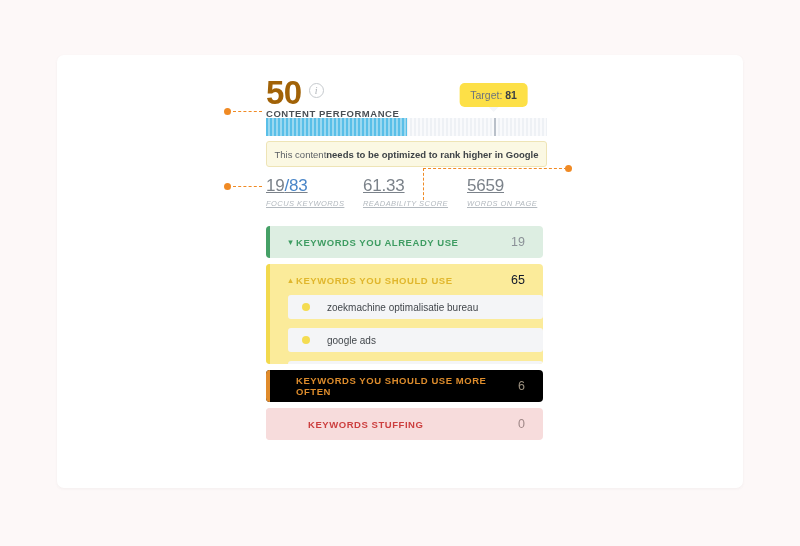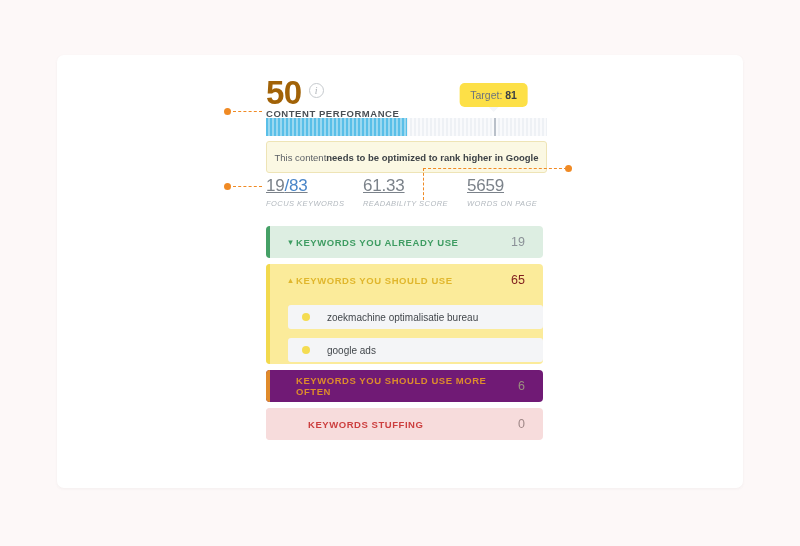--- a/index.html
+++ b/index.html
@@ -127,21 +127,21 @@
     border-right: 5px solid transparent;
     border-top: 5px solid #f4f6f8;
   }
 
   
   .notice {
     position: absolute;
     left: 209px;
     top: 86px;
     width: 281px;
-    height: 32px;
+    height: 26px;
     background: #fbf8e3;
     border: 1px solid #eee4b6;
     border-radius: 3px;
     display: flex;
     align-items: center;
     justify-content: center;
     font-size: 9.5px;
     color: #5c6066;
   }
   .notice b { font-weight: bold; color: #3e4347; }
@@ -165,20 +165,21 @@
     line-height: 1.25;
     text-decoration: underline;
   }
   .metric-value .accent { color: #4a86c8; }
   .metric-label {
     margin-top: 3px;
     font-size: 7.5px;
     font-style: italic;
     letter-spacing: 0.45px;
     color: #b3b9bf;
+    text-decoration: underline;
   }
 
   
   .anno-dot {
     position: absolute;
     width: 7px; height: 7px;
     border-radius: 50%;
     background: #f08a24;
   }
   .anno-dash-h {
@@ -237,23 +238,23 @@
   }
 
   
   .kw-green  { background: #ddeee2; }
   .kw-green  .kw-accent { background: #45a066; }
   .kw-green  .kw-title, .kw-green .kw-chevron { color: #3e9c62; }
 
   .kw-yellow { background: #fbeb9a; }
   .kw-yellow .kw-accent { background: #f2d94d; }
   .kw-yellow .kw-title, .kw-yellow .kw-chevron { color: #e0b62c; }
-  .kw-yellow .kw-count { color: #7f1d1d; }
-
-  .kw-orange { background: #701a75; gap: 21px; }
+  .kw-yellow .kw-count { color: #0f172a; }
+
+  .kw-orange { background: #000000; gap: 21px; }
   .kw-orange .kw-accent { background: #e08b2b; }
   .kw-orange .kw-title { color: #dd8c2c; }
   .kw-orange .kw-count { color: #9a8f7e; }
 
   .kw-red    { background: #f7dcdc; }
   .kw-red    .kw-accent { background: #f7dcdc; }
   .kw-red    .kw-title { color: #cc3f3f; padding-left: 12px; }
   .kw-red    .kw-count { color: #a08888; }
 
   
@@ -270,21 +271,21 @@
   .kw-panel .kw-accent {
     position: absolute;
     left: 0; top: 0; bottom: 0;
     width: 4px;
     background: #f2d94d;
   }
   .kw-items {
     position: absolute;
     left: 22px;
     right: 0;
-    top: 13px;
+    top: 3px;
   }
   .kw-item {
     height: 24px;
     background: #f4f5f7;
     border-radius: 3px;
     display: flex;
     align-items: center;
     margin-bottom: 9px;
     cursor: pointer;
   }

